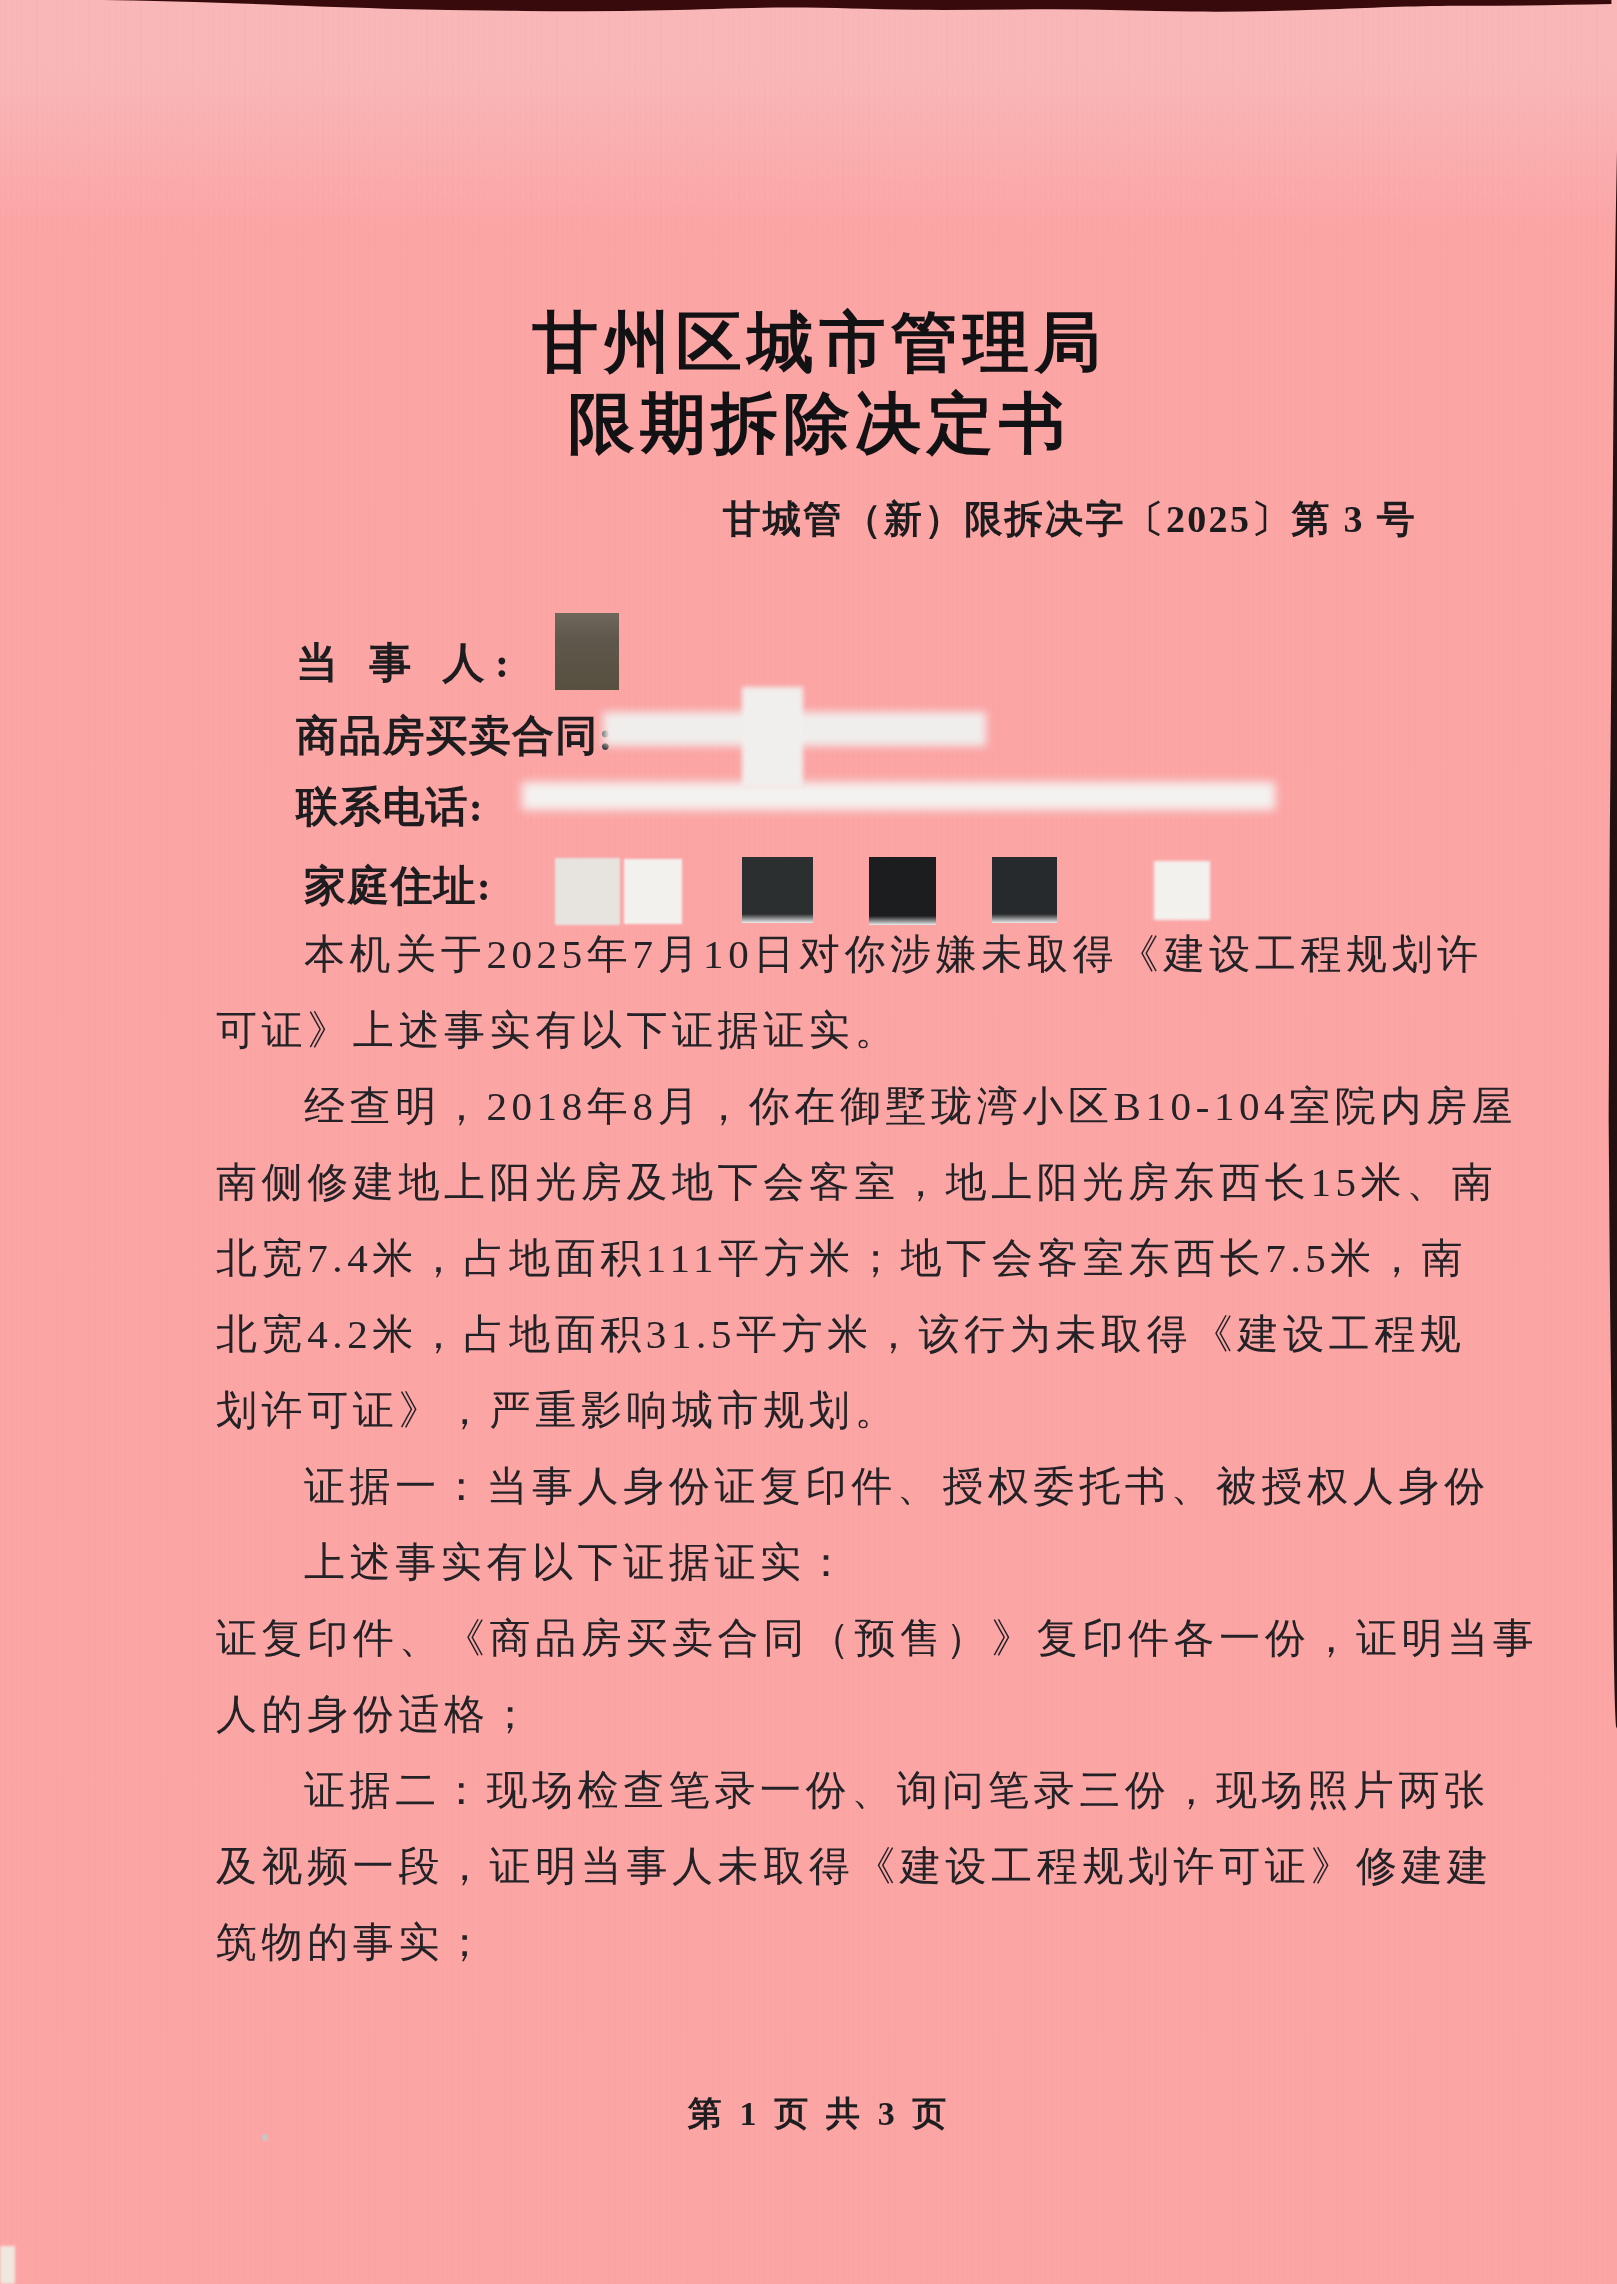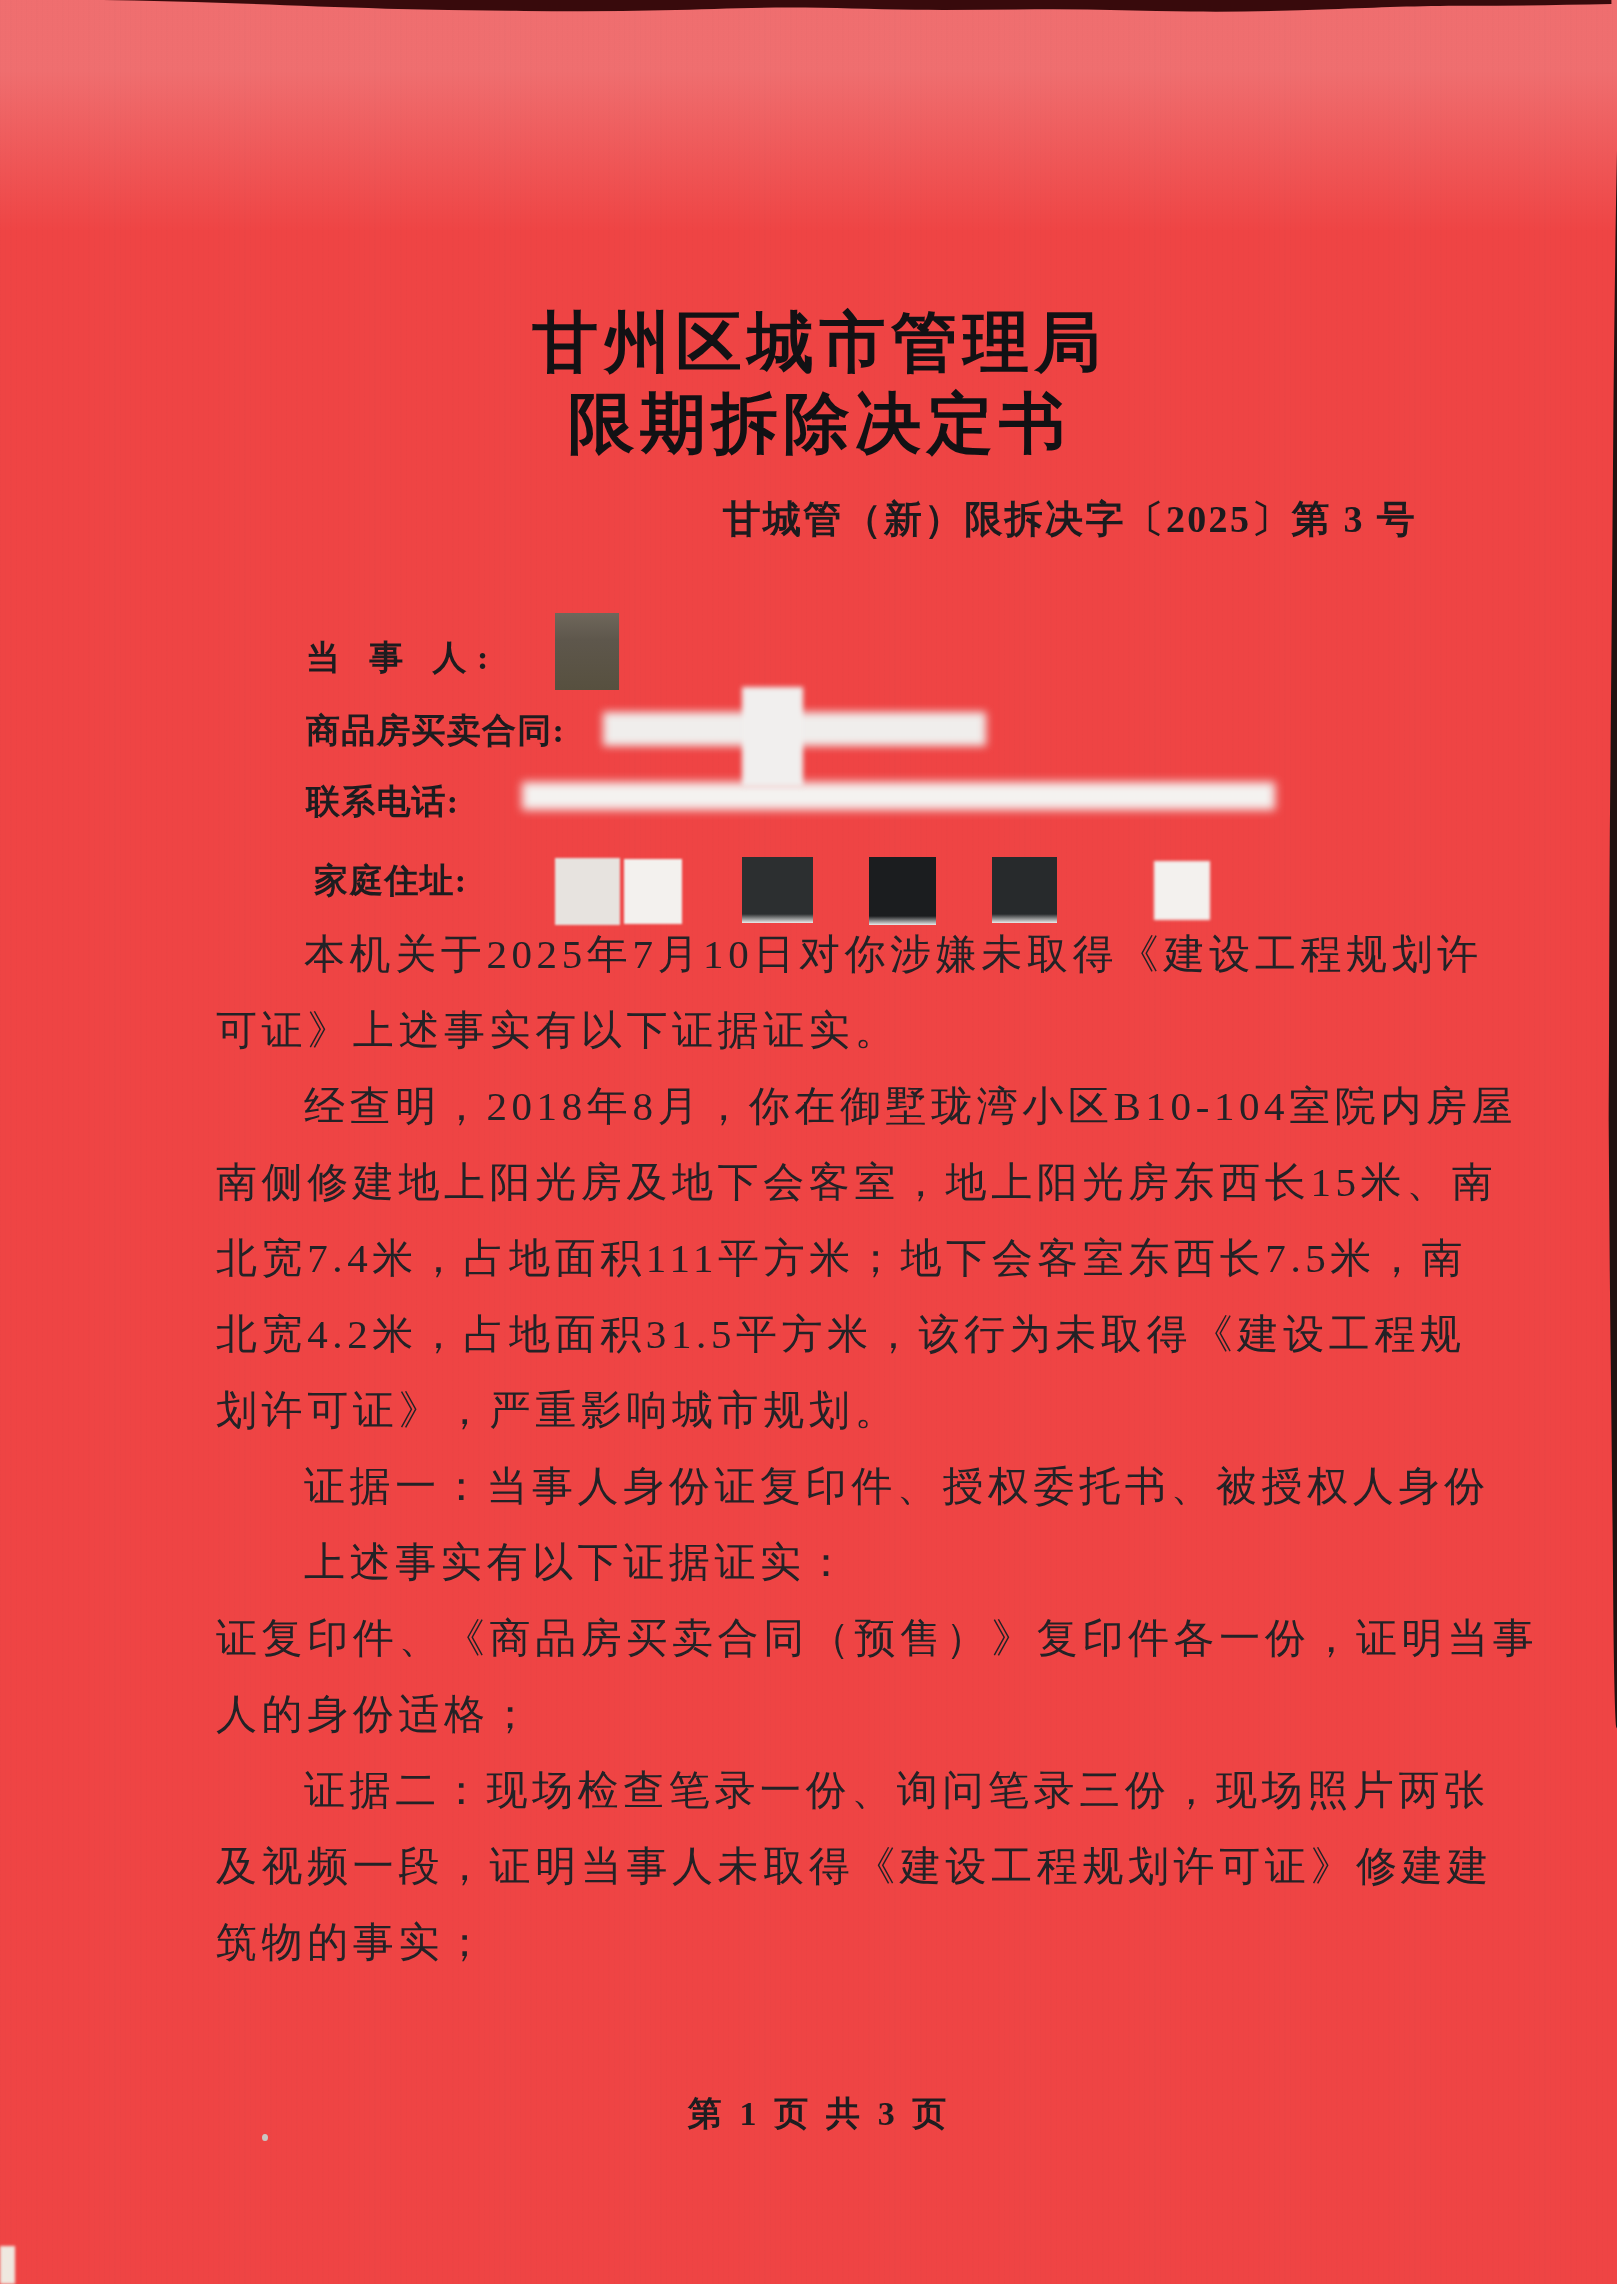--- a/index.html
+++ b/index.html
@@ -1,19 +1,19 @@
 <!DOCTYPE html>
 <html style="font-size:9.3px"><head>
 <meta charset="utf-8">
 <style>
   html,body{margin:0;padding:0;background:#9a9a9a;}
   .page{
     position:relative;
     width:1618px;height:2284px;
-    background:#ef4444;
+    background:#fca5a5;
     overflow:hidden;
     font-family:"Liberation Serif","DejaVu Serif",serif;
     color:#222124;
   }
   
   .page::before{
     content:"";position:absolute;inset:0;pointer-events:none;
     background:
       repeating-linear-gradient(90deg, rgba(60,50,60,0.012) 0 1.2px, rgba(0,0,0,0) 1.2px 5.2px),
       linear-gradient(180deg, rgba(240,236,240,0.25) 0 70px, rgba(255,255,255,0) 232px);
@@ -28,22 +28,22 @@
     font-size:66px;line-height:1.1;letter-spacing:5.8px;white-space:nowrap;
   }
   .t1{top:306px;}
   .t2{top:387px;}
   .docnum{
     position:absolute;top:494px;right:201px;
     font-size:38px;font-weight:600;letter-spacing:2.3px;
     color:#1c1b1e;white-space:nowrap;
   }
   .flabel{
-    position:absolute;left:306px;
-    font-size:34px;font-weight:600;letter-spacing:1.2px;
+    position:absolute;left:296px;
+    font-size:42px;font-weight:600;letter-spacing:1.2px;
     color:#1d1c1f;white-space:nowrap;
   }
   .f-party{top:635px;letter-spacing:10.4px;}
   .f-id{top:708px;}
   .f-phone{top:779px;}
   .f-addr{top:858px;margin-left:8px;}
 
   .redact{position:absolute;}
   .party-block{
     left:555px;top:613px;width:64px;height:77px;

